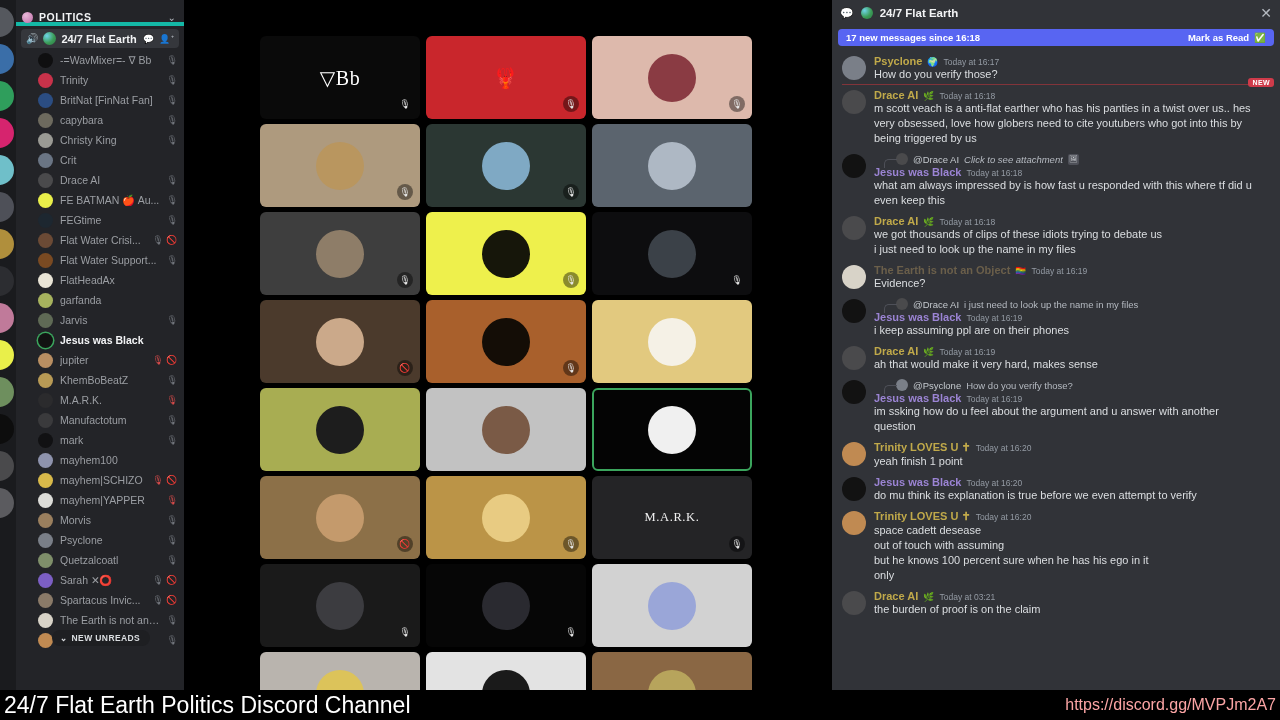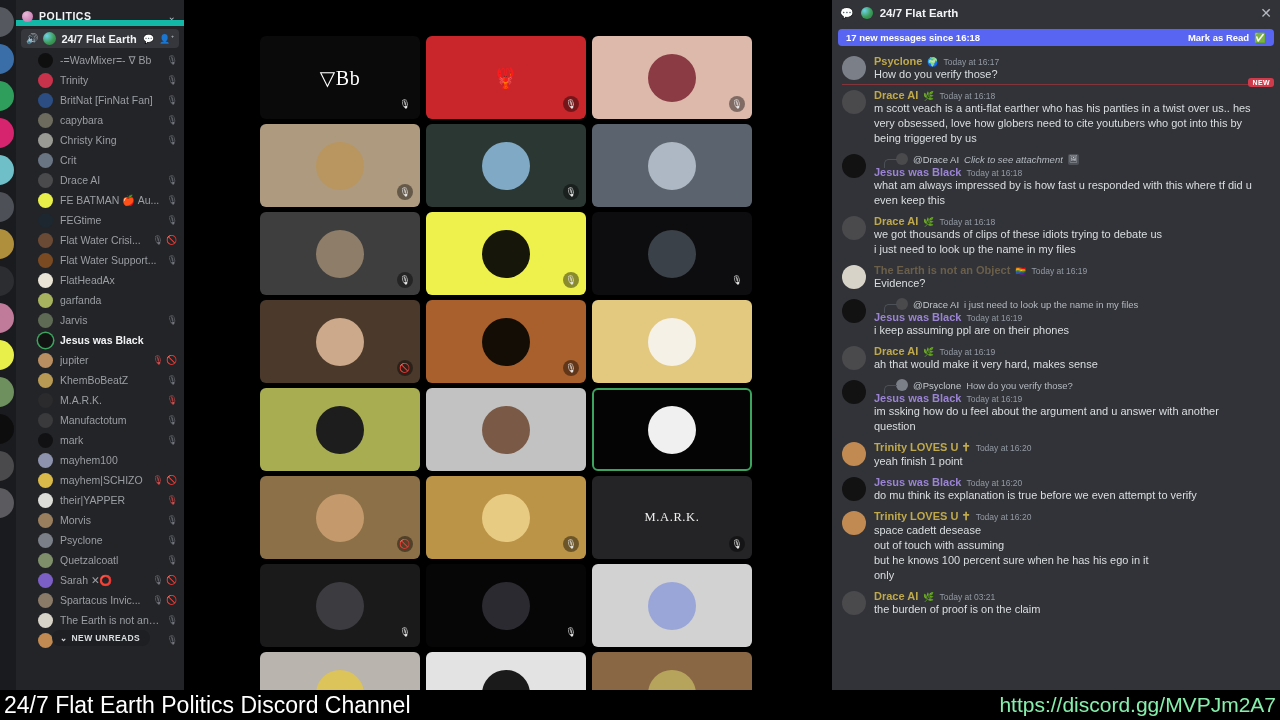--- a/index.html
+++ b/index.html
@@ -22,21 +22,21 @@
   }
 
   
   .sidebar {
     position: absolute; left: 16px; top: 0; width: 168px; height: 690px;
     background: #232428; overflow: hidden;
   }
   .sb-header {
     display: flex; align-items: center; gap: 6px;
     height: 26px; padding: 12px 8px 0 6px;
-    border-bottom: 6px solid #14b8a6;
+    border-bottom: 4px solid #14b8a6;
   }
   .sb-header .dot {
     width: 11px; height: 11px; border-radius: 50%;
     background: radial-gradient(circle at 35% 30%, #e7b9d8, #c06ca8);
     flex: 0 0 auto;
   }
   .sb-title {
     font-size: 10.5px; font-weight: bold; color: #f2f3f5; letter-spacing: .5px;
     flex: 1 1 auto; white-space: nowrap; overflow: hidden;
   }
@@ -192,21 +192,21 @@
     font-size: 7px; color: #dbdee1;
   }
 
   
   .caption {
     position: absolute; left: 0; bottom: 0; width: 1280px; height: 30px;
     background: #000; display: flex; align-items: center;
     justify-content: space-between; padding: 0 4px;
   }
   .cap-l { color: #fff; font-size: 23px; line-height: 26px; }
-  .cap-r { color: #86efac; font-size: 21px; line-height: 26px; }
+  .cap-r { color: #fca5a5; font-size: 16px; line-height: 26px; }
 </style>
 </head>
 <body>
 
 <div id="app">
 
   <div class="server-rail">
     <div class="server-dot" style="background:#55585e"></div>
     <div class="server-dot" style="background:#3a6ea8"></div>
     <div class="server-dot" style="background:#2f9e5c"></div>
@@ -382,21 +382,21 @@
         <div class="member">
           <span class="av" style="background: rgb(216, 185, 74);"></span>
           <span class="m-name">mayhem|SCHIZO</span>
           <span class="m-icons">
             <span class="mi red">🎙</span>
             <span class="mi">🚫</span>
           </span>
         </div>
         <div class="member">
           <span class="av" style="background: rgb(220, 220, 216);"></span>
-          <span class="m-name">their|YAPPER</span>
+          <span class="m-name">mayhem|YAPPER</span>
           <span class="m-icons">
             <span class="mi red">🎙</span>
           </span>
         </div>
         <div class="member">
           <span class="av" style="background: rgb(154, 127, 94);"></span>
           <span class="m-name">Morvis</span>
           <span class="m-icons">
             <span class="mi">🎙</span>
           </span>

